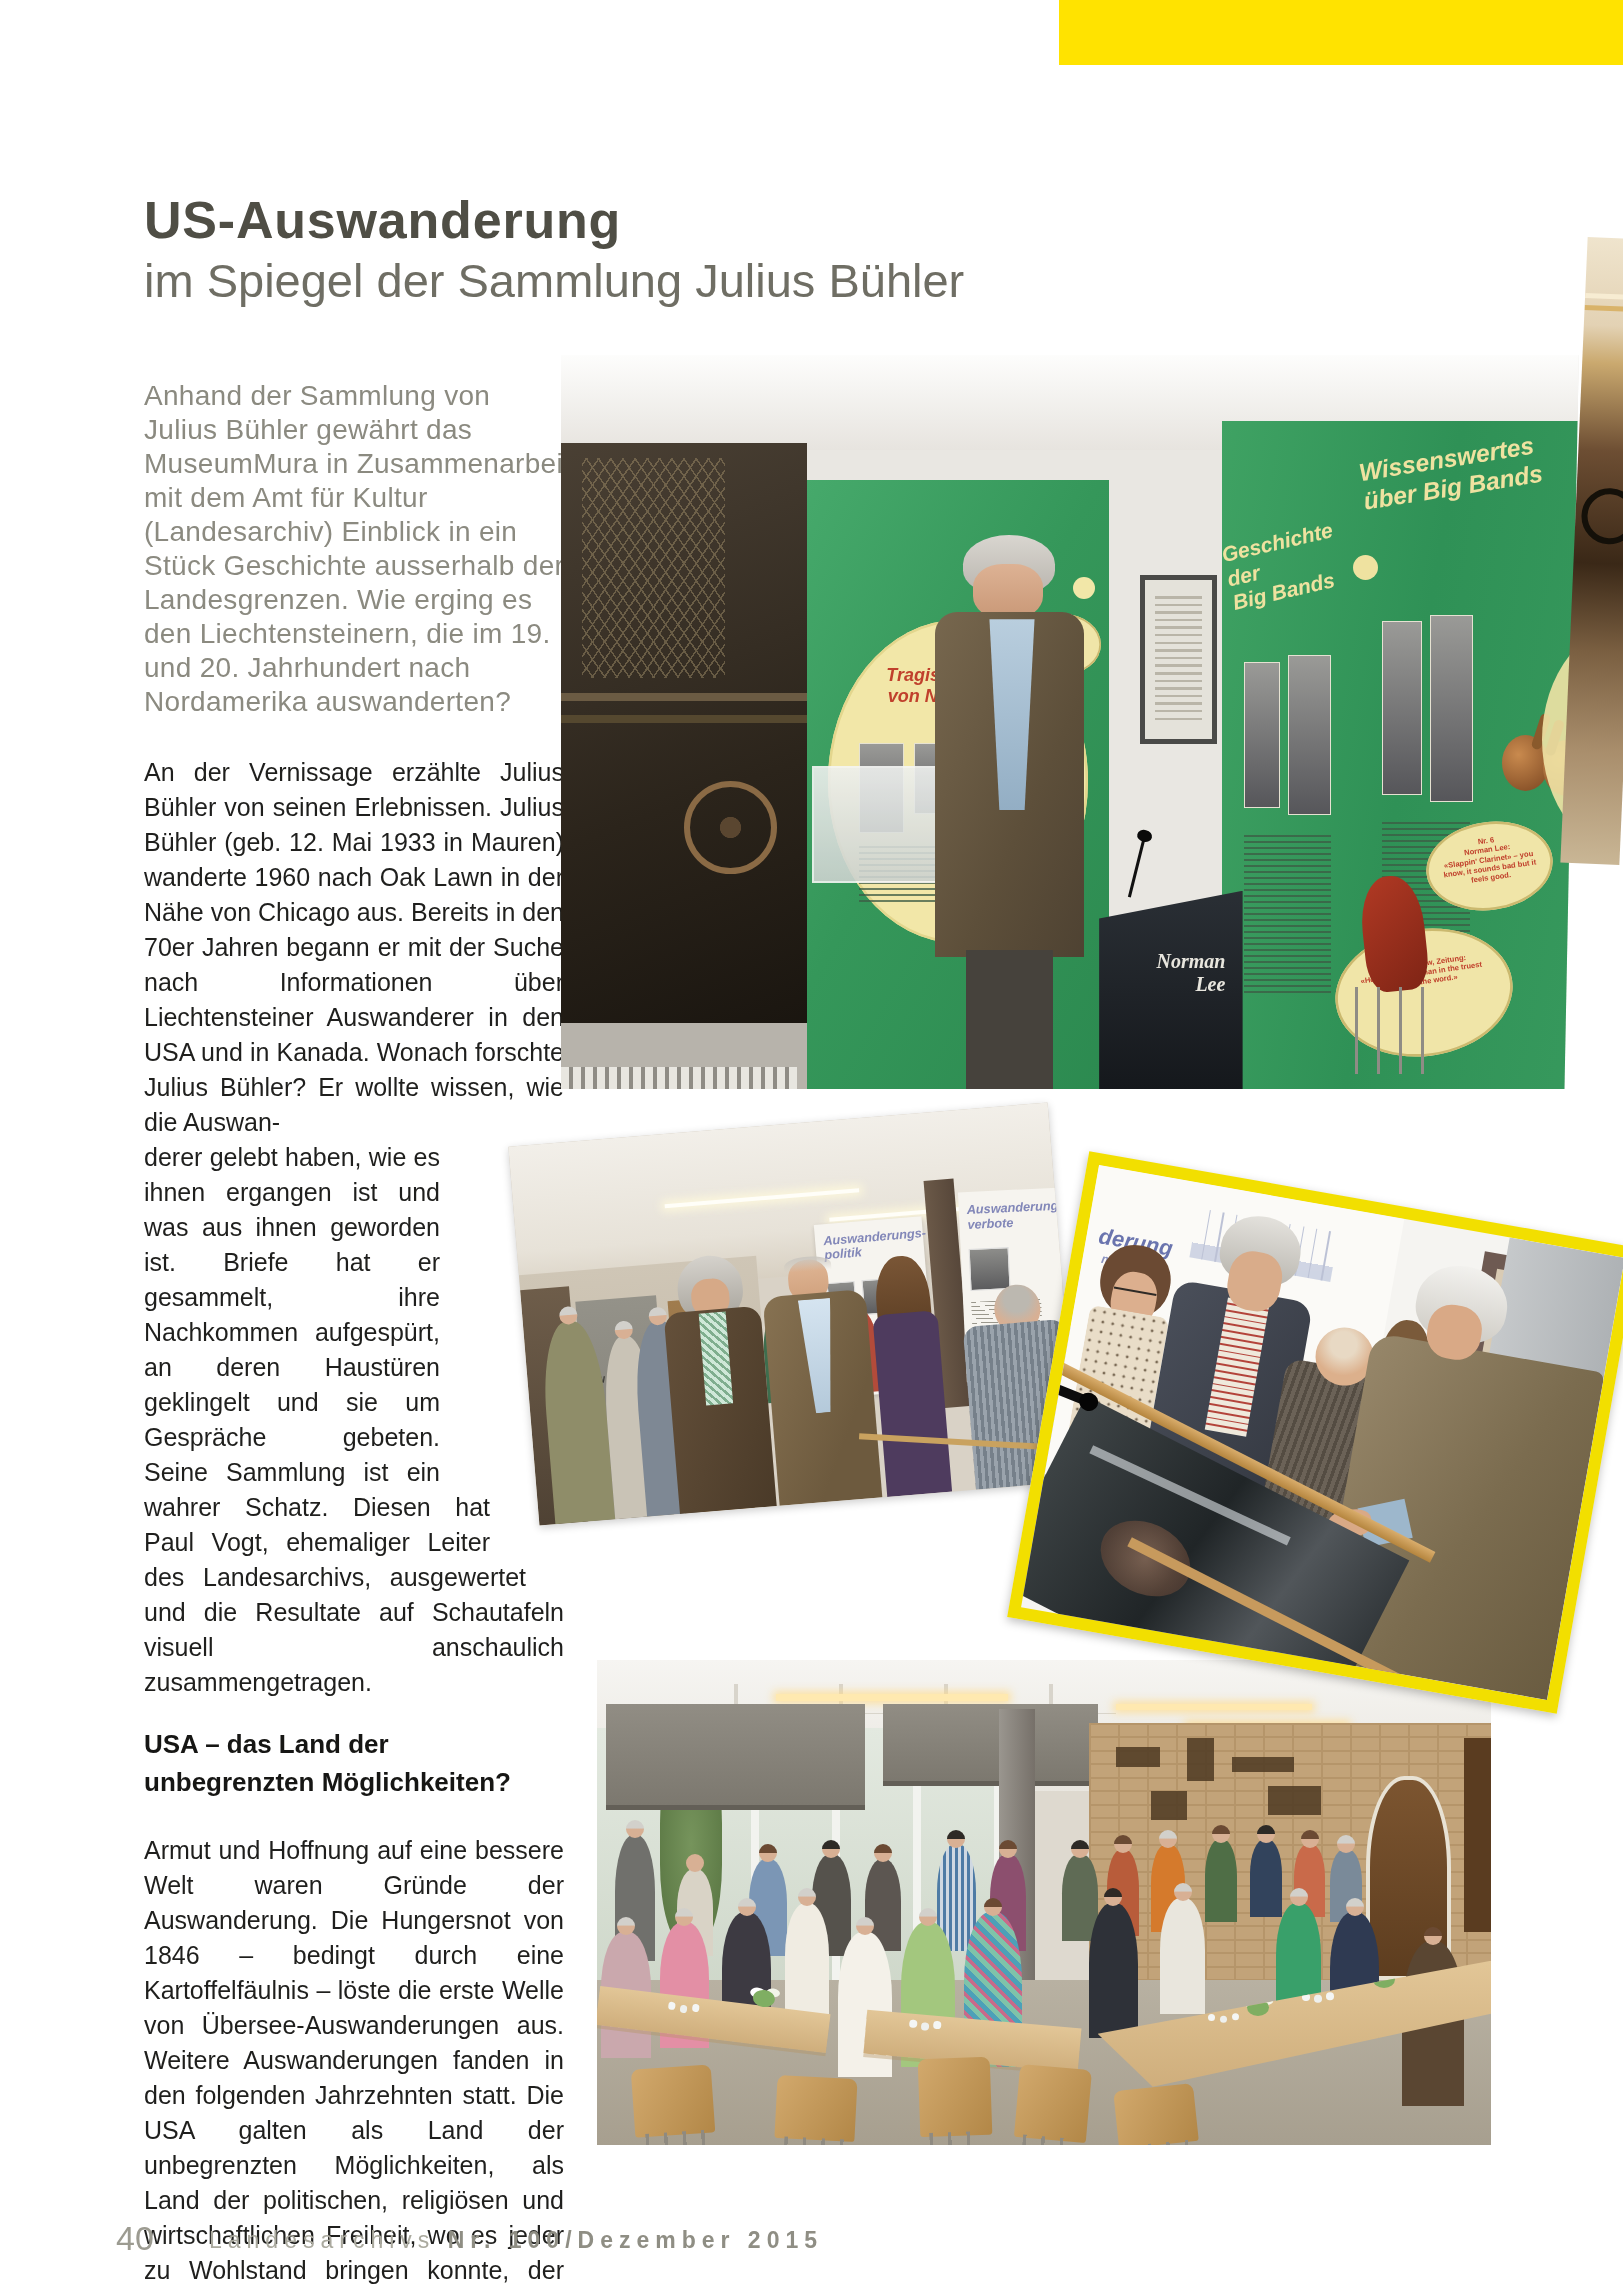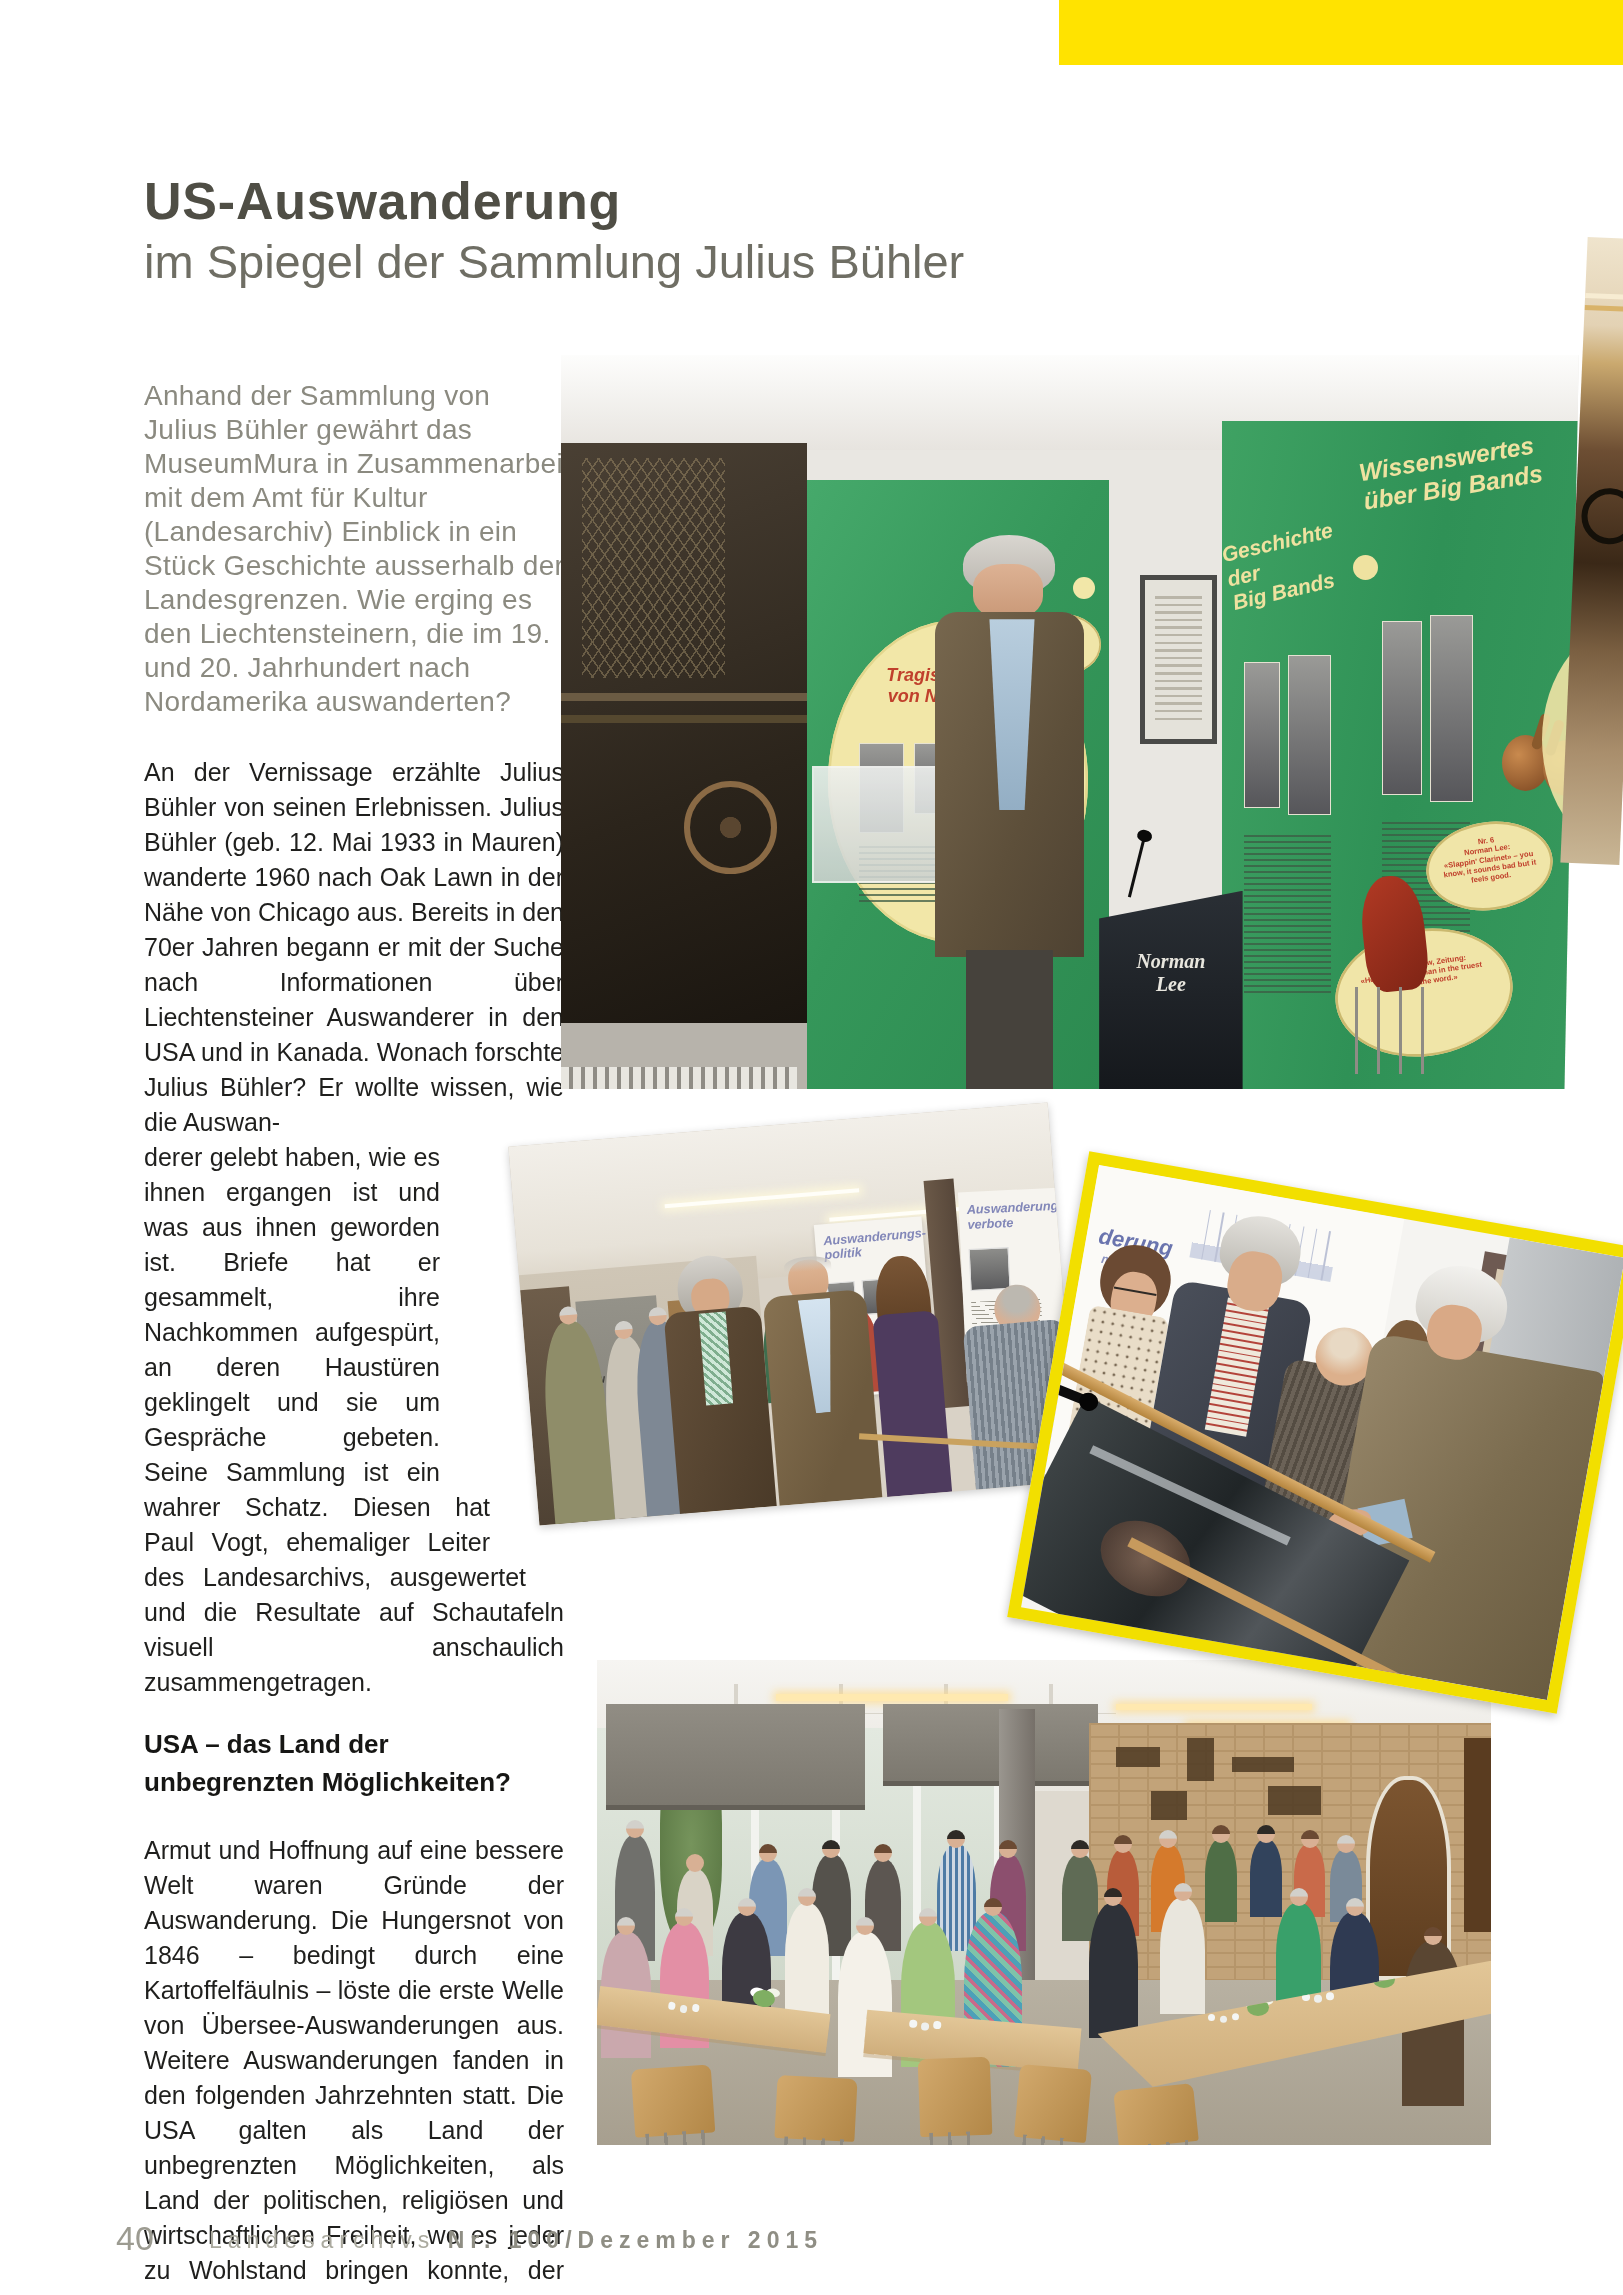--- a/index.html
+++ b/index.html
@@ -7,21 +7,21 @@
   #page{position:relative;width:1623px;height:2295px;background:#fff;overflow:hidden;
         font-family:"Liberation Sans",sans-serif;color:#1f1f1d}
 
   
   .topbar{position:absolute;left:140px;top:0;width:919px;height:65px;background:#54524B;
           border-bottom-left-radius:49px;display:flex;align-items:center}
   .topbar-label{color:#fff;font-size:26px;font-weight:bold;letter-spacing:12.7px;padding-left:89px}
   .topbar-yellow{position:absolute;left:1059px;top:0;width:565px;height:65px;background:#FFE300}
 
   
-  .title{position:absolute;left:144px;top:171px;line-height:1.18}
+  .title{position:absolute;left:144px;top:190px;line-height:1.18}
   .title .t1{display:block;font-size:52px;font-weight:bold;color:#4F4E45;letter-spacing:0.8px}
   .title .t2{display:block;font-size:47px;font-weight:400;color:#6F6E64;margin-top:1.7px}
 
   
   .intro{position:absolute;left:144px;top:379px;width:427px;font-size:28px;line-height:34px;
          color:#8B8A80;letter-spacing:0.3px}
 
   
   .bodycol{position:absolute;left:144px;top:755px;width:420px;font-size:25px;line-height:35px;color:#1F1F1D}
   .para{text-align:justify}
@@ -102,21 +102,21 @@
   .pt-man-face{left:40.2%;top:28.5%;width:6.8%;height:7.5%;border-radius:42%;
       background:linear-gradient(#ddb294,#c99877)}
   .pt-man-jacket{left:36.5%;top:35%;width:14.5%;height:47%;border-radius:22px 22px 0 0;
       background:linear-gradient(115deg,#77674e,#5d4f3a 60%,#4e4232)}
   .pt-man-shirt{left:41.8%;top:36%;width:4.4%;height:26%;
       background:linear-gradient(#b9cede,#93aec4);clip-path:polygon(0 0,100% 0,78% 100%,22% 100%)}
   .pt-man-pants{left:39.5%;top:81%;width:8.5%;height:19%;background:#46423c}
   .pt-lectern{left:52.5%;top:73%;width:14%;height:27%;background:linear-gradient(#2a2f35,#15181c);
       clip-path:polygon(0 14%,100% 0,100% 100%,0 100%)}
   .pt-lectern span{position:absolute;left:12%;top:30%;width:76%;color:#e8e6de;font-size:20px;
-      line-height:23px;font-style:italic;font-weight:bold;text-align:center;white-space:pre-line;
+      line-height:23px;font-style:italic;font-weight:bold;text-align:right;white-space:pre-line;
       font-family:"Liberation Serif",serif}
   .pt-mic{left:56%;top:66%;width:3.4px;height:59px;background:#111;transform:rotate(14deg)}
   .pt-mic::after{content:'';position:absolute;left:-6px;top:-10px;width:15px;height:12px;border-radius:50%;background:#0a0a0a}
   .pt-chair{left:76.5%;top:71%;width:9.5%;height:27%}
   .pt-chair .back{position:absolute;left:18%;top:0;width:64%;height:58%;border-radius:46% 46% 30% 30%;
       background:linear-gradient(140deg,#b23a24,#7e2415);transform:rotate(-6deg)}
   .pt-chair .legs{position:absolute;left:10%;top:56%;width:80%;height:44%;
       background:repeating-linear-gradient(90deg,#8f8c85 0 3.4px,transparent 3.4px 22px)}
   .pt-case{left:24.5%;top:56%;width:14%;height:16%;background:linear-gradient(#eef0ee,#ccd2cf);
       border:2.5px solid #f5f6f4;opacity:.9}

